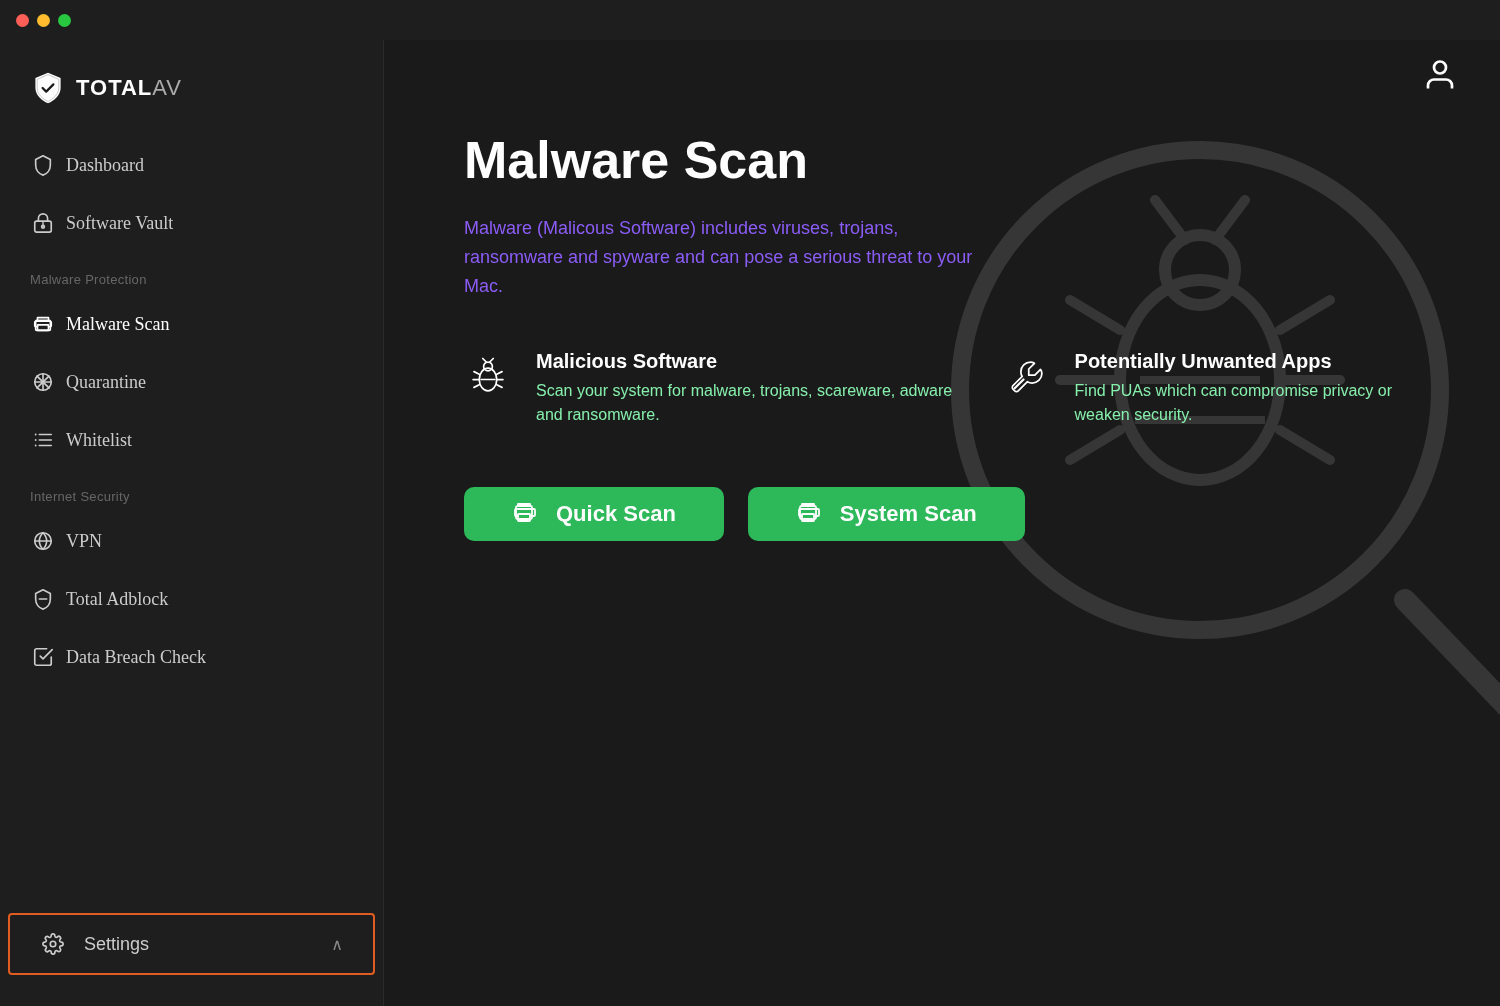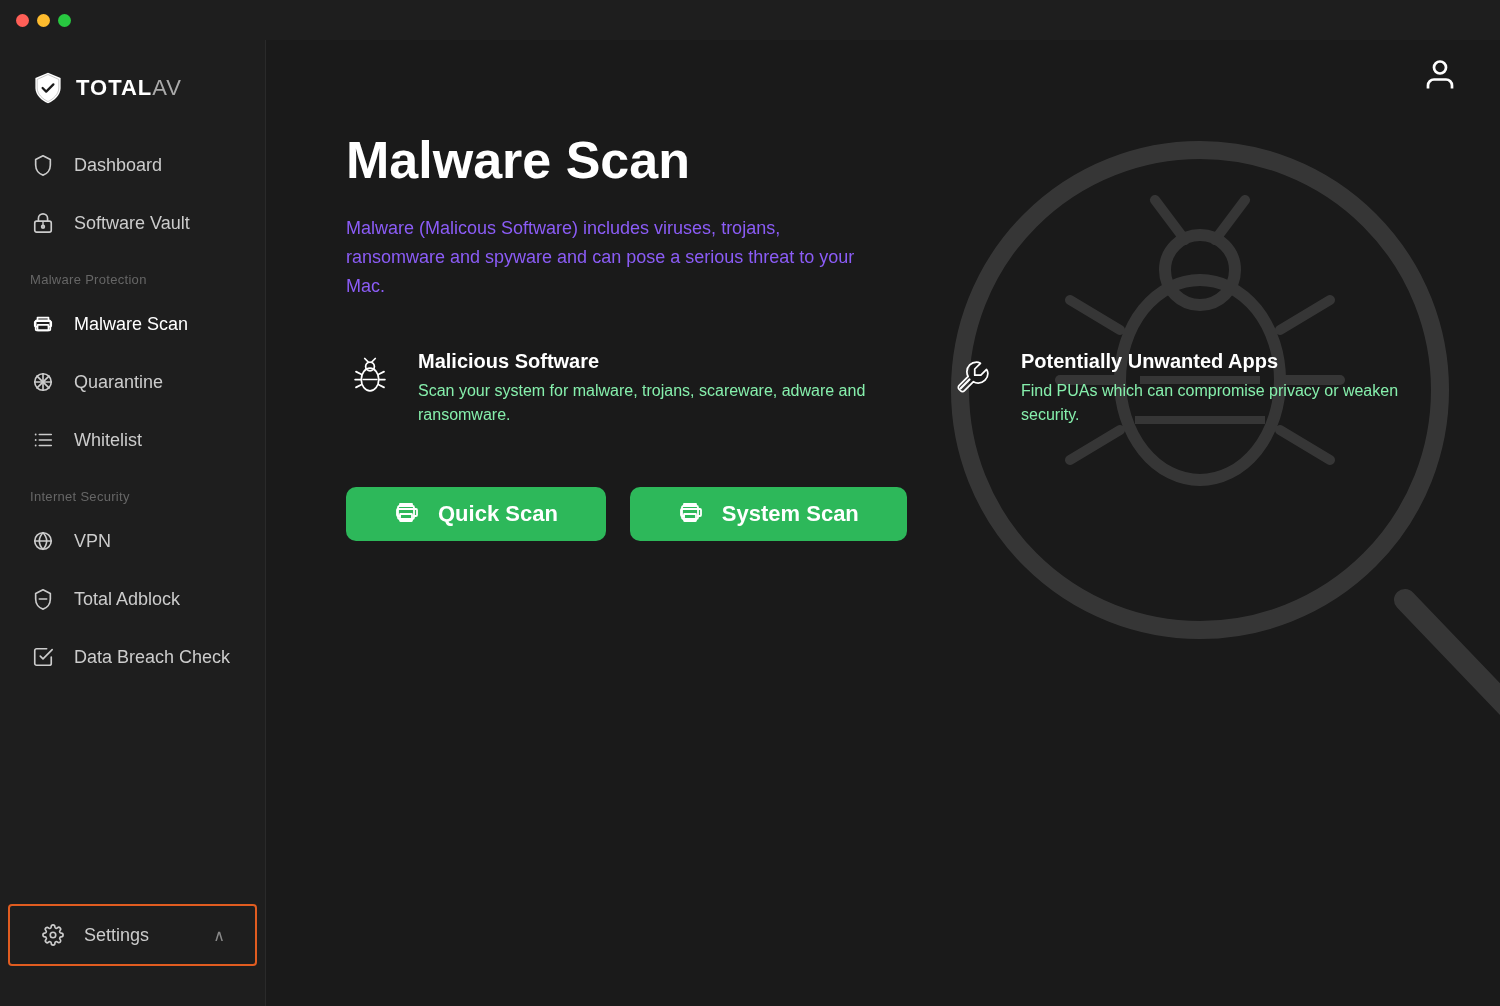--- a/index.html
+++ b/index.html
@@ -36,21 +36,21 @@
 
     
     .app-container {
       display: flex;
       flex: 1;
       overflow: hidden;
     }
 
     
     .sidebar {
-      width: 266px;
+      width: 384px;
       background: #1e1e1e;
       display: flex;
       flex-direction: column;
       padding: 20px 0;
       flex-shrink: 0;
       border-right: 1px solid #2a2a2a;
     }
 
     .sidebar-logo {
       display: flex;
@@ -76,27 +76,28 @@
 
     .sidebar-nav {
       display: flex;
       flex-direction: column;
       flex: 1;
     }
 
     .nav-item {
       display: flex;
       align-items: center;
-      gap: 18px;
+      gap: 10px;
       padding: 16px 30px;
       cursor: pointer;
       color: #cccccc;
       font-size: 18px;
       font-weight: 500;
       transition: color 0.2s;
+      font-family: Liberation Serif, serif;
     }
     .nav-item.active { color: #ffffff; }
 
     .nav-icon {
       width: 26px;
       height: 26px;
       display: flex;
       align-items: center;
       justify-content: center;
       flex-shrink: 0;
@@ -122,21 +123,21 @@
     .settings-item {
       display: flex;
       align-items: center;
       gap: 18px;
       padding: 16px 30px;
       cursor: pointer;
       color: #cccccc;
       font-size: 18px;
       font-weight: 500;
       border: 2px solid #e05c20;
-      margin: 20px 8px;
+      margin: 11px 8px;
       border-radius: 4px;
     }
 
     .settings-chevron {
       margin-left: auto;
       font-size: 16px;
       color: #888;
     }
 
     

